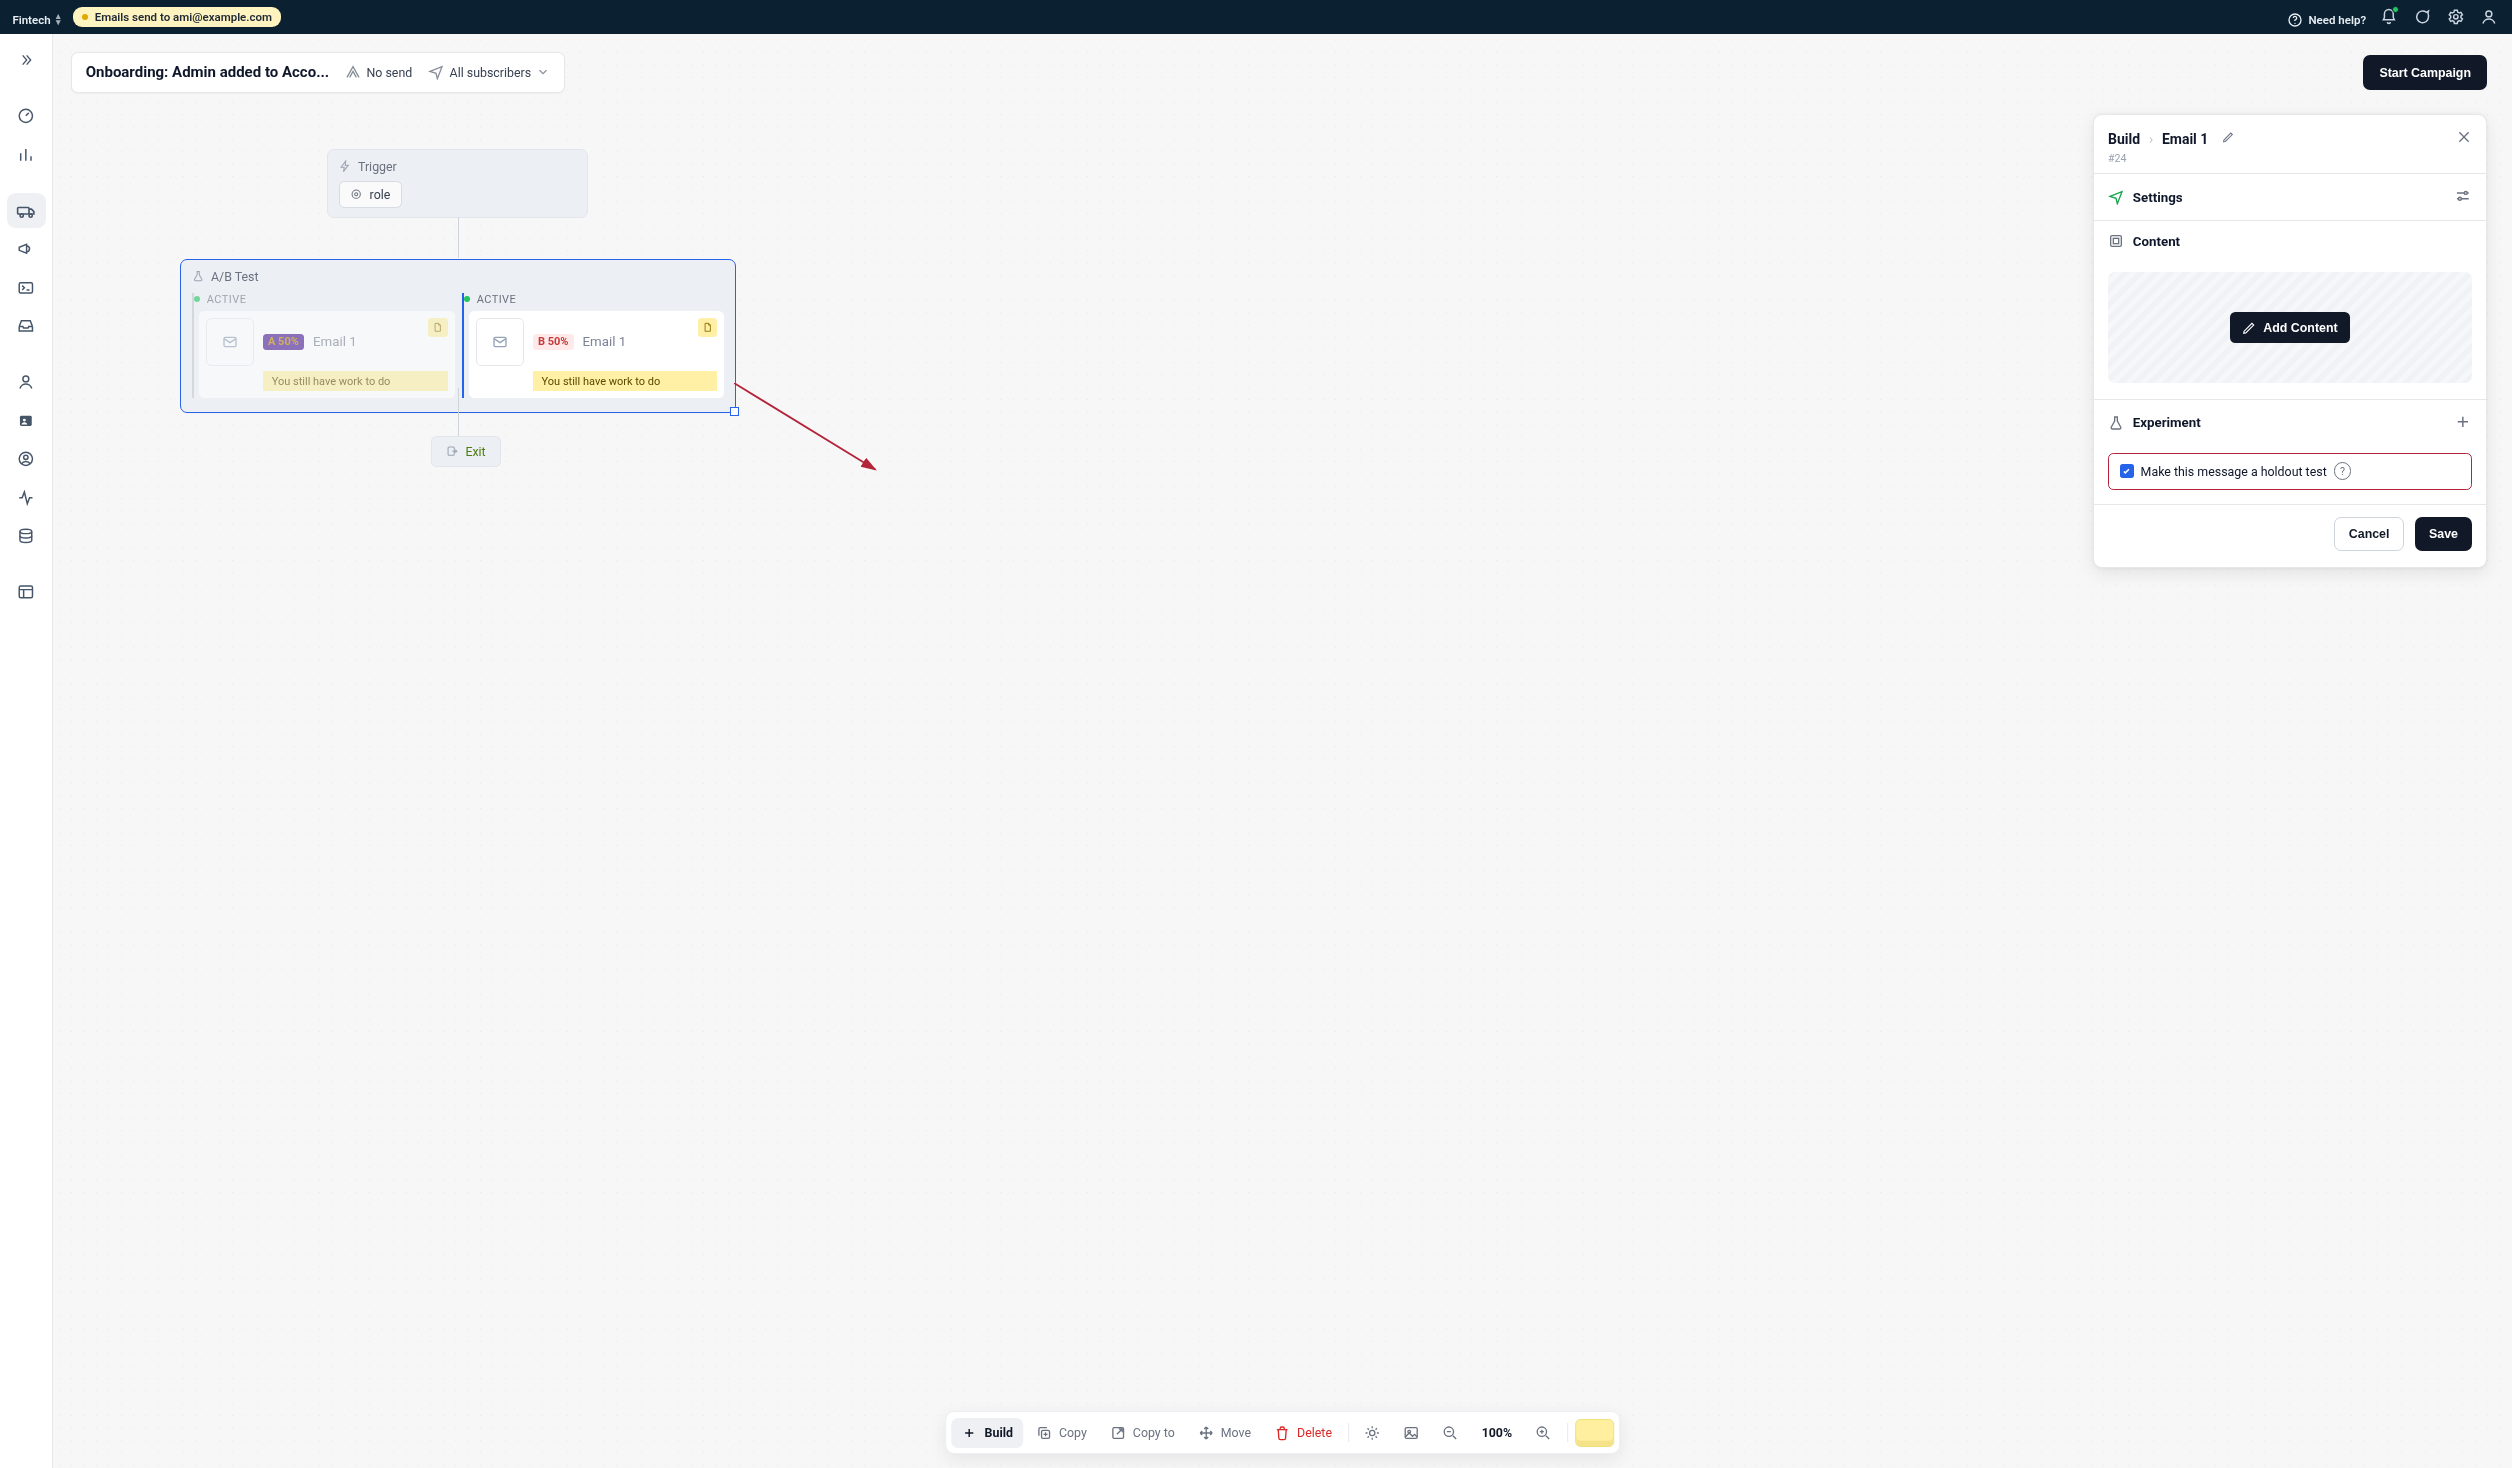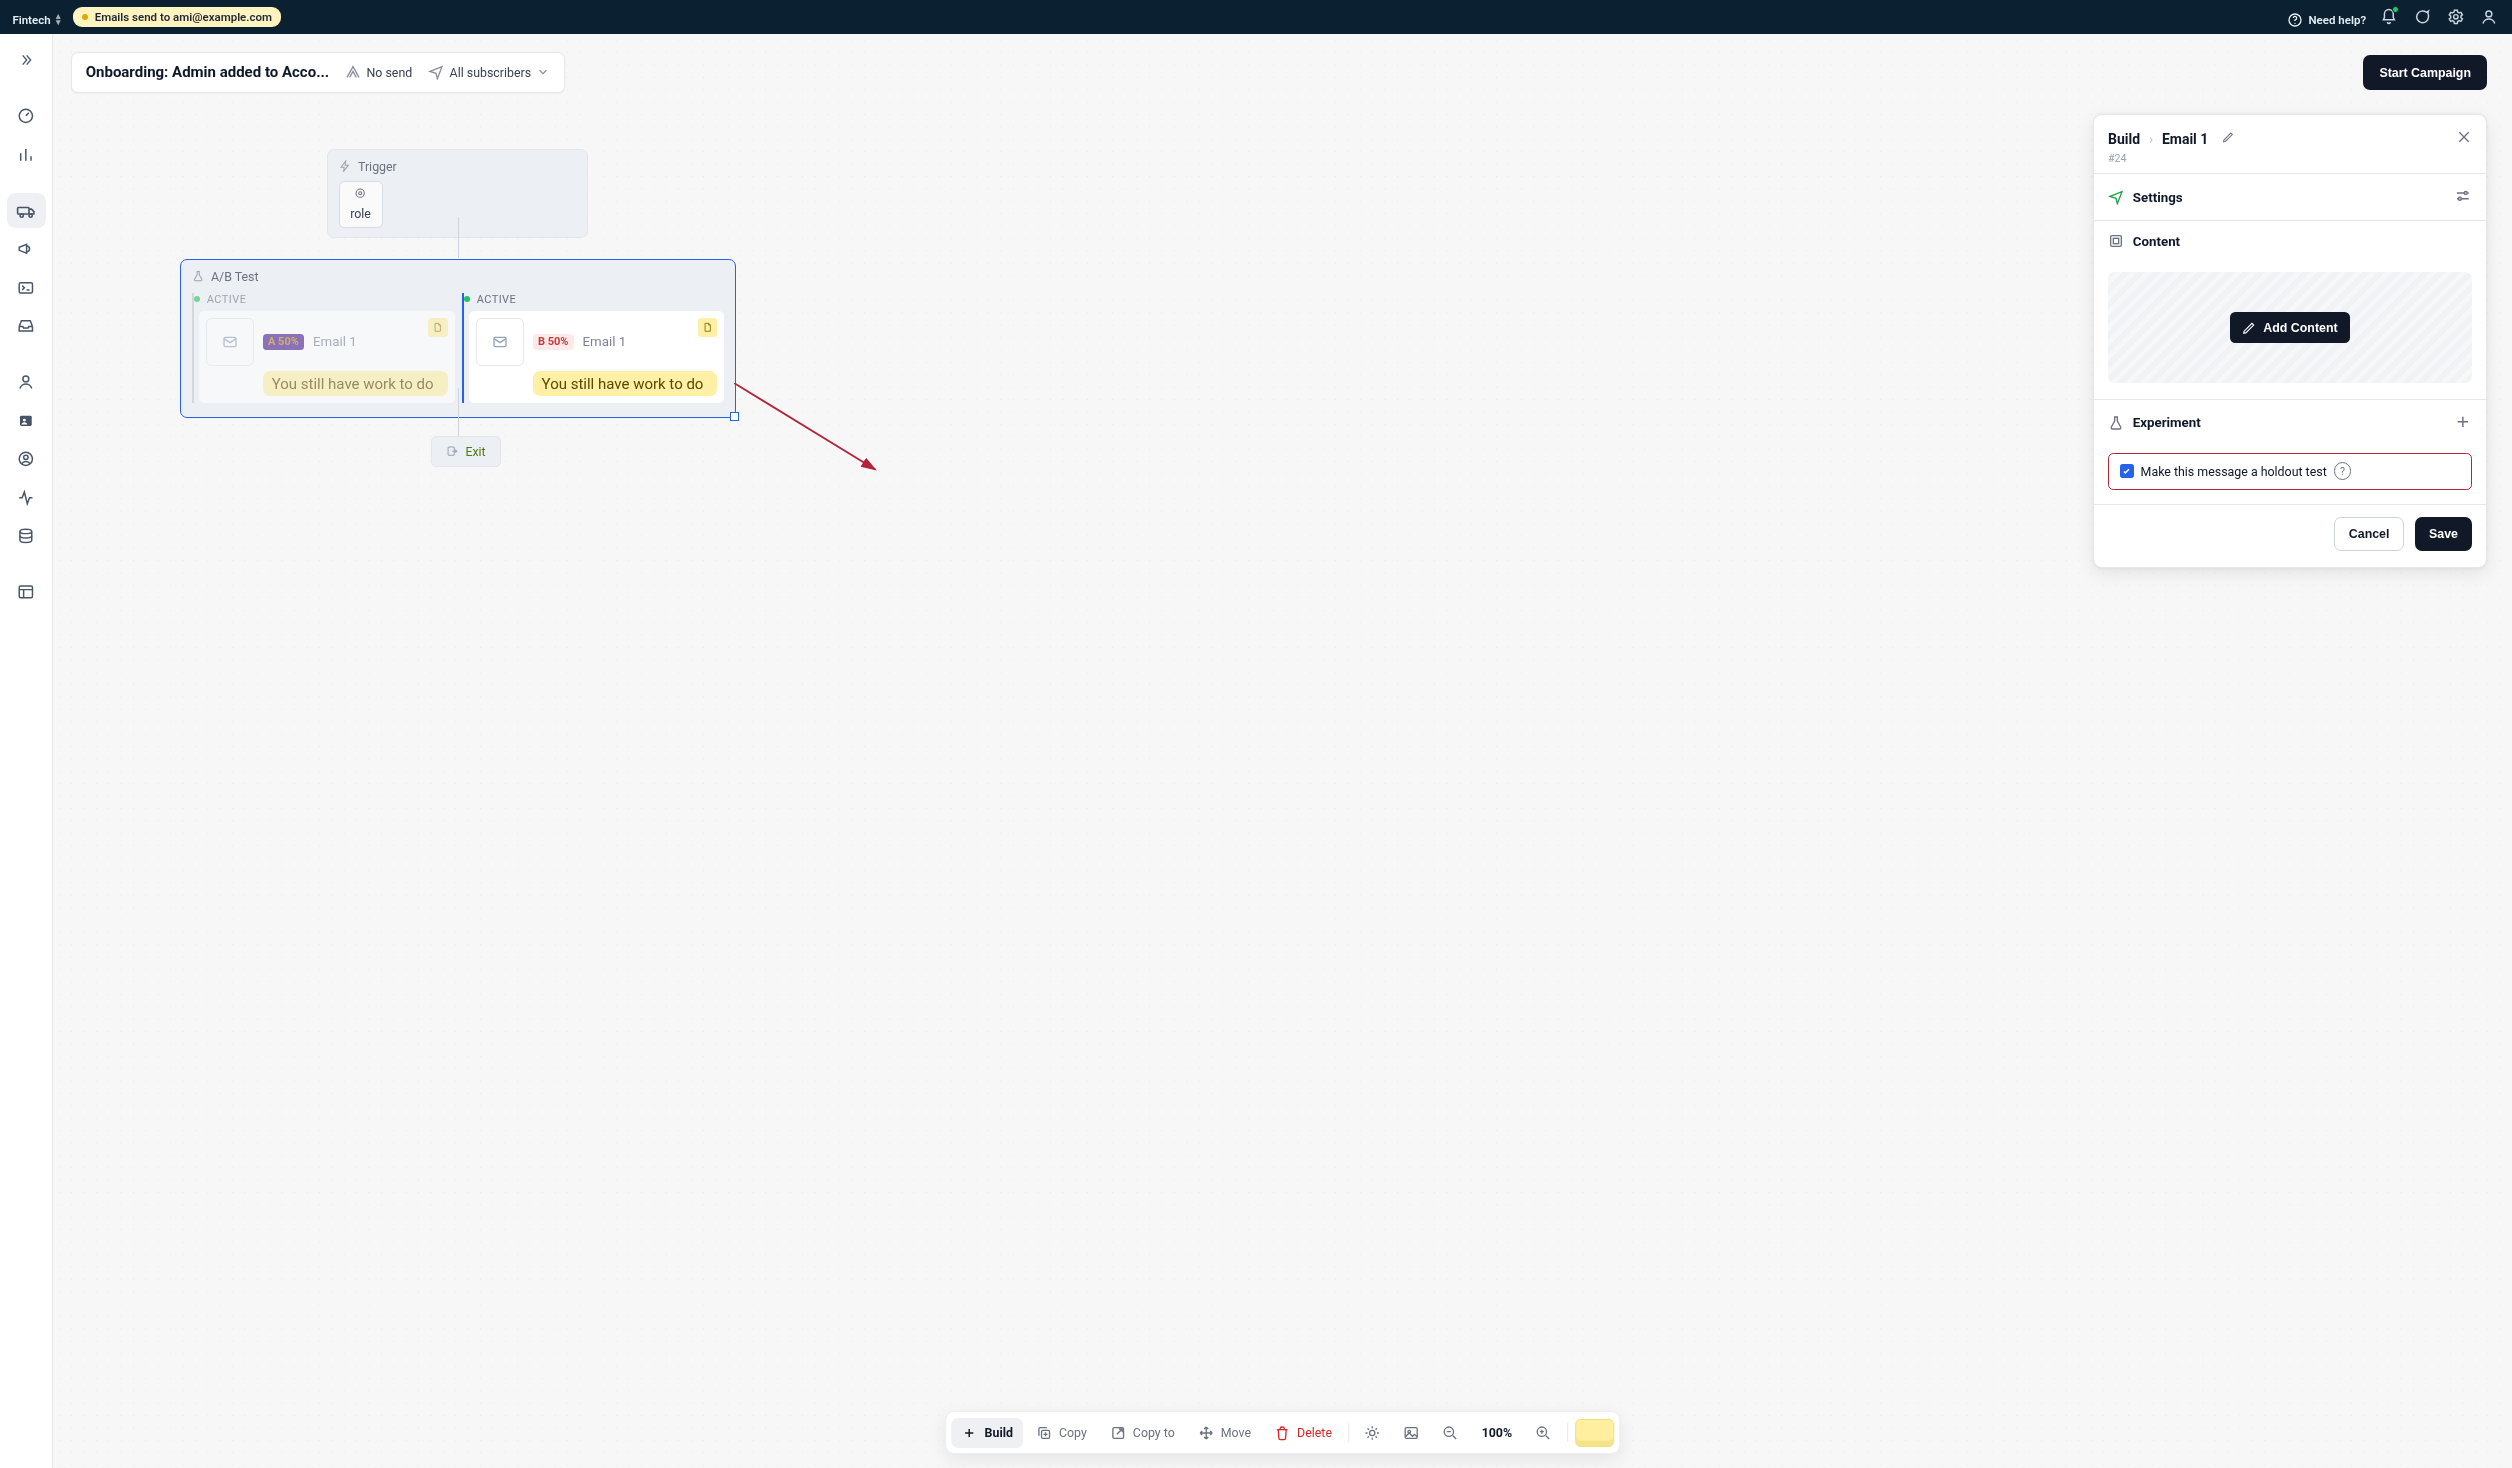--- a/index.html
+++ b/index.html
@@ -87,21 +87,21 @@
   
   .trigger-node{
     position:absolute;left:274px;top:115px;width:261px;
     background:#eceff3;border:0.9px solid #e2e6eb;border-radius:7px;
     padding:8.8px 10.6px;
   }
   .trigger-head{display:flex;align-items:center;gap:7px;color:#6b7280;font-size:12.4px;margin-bottom:7px;}
   .role-pill{
     display:inline-flex;align-items:center;gap:7px;
     background:#fafafa;border:0.9px solid #d7dbe2;border-radius:5.3px;
-    padding:5.3px 10.6px;color:#374151;font-size:12.4px;flex-direction:column;
+    padding:5.3px 10.6px;color:#374151;font-size:12.4px;
   }
 
   .connector-v{position:absolute;border-left:0.9px solid #cfd4dc;}
   .conn1{left:405px;top:183px;height:41px;}
   .conn2{left:405px;top:354px;height:49px;}
 
   .ab-wrap{
     position:absolute;left:127px;top:225px;width:556px;
     border:1.8px solid var(--blue);border-radius:7px;background:#eceff3;
     padding:8.8px 10.6px 14px 10.6px;
@@ -120,21 +120,21 @@
   .email-row{display:flex;align-items:center;gap:8.8px;}
   .thumb{
     width:48px;height:48px;background:#fff;border:0.9px solid #e5e7eb;border-radius:5.3px;
     display:flex;align-items:center;justify-content:center;color:#94a3b8;
   }
   .thumb svg{width:16px;height:16px}
   .variant-chip{font-size:11px;font-weight:700;border-radius:3.5px;padding:1.8px 5.3px;background:#4c1d95;color:#be8600;}
   .variant-chip.b{background:#ffe9e9;color:#c43a3a;}
   .email-title{color:#7c8596;font-size:13.3px;}
   .card-right-icon{position:absolute;right:7px;top:7px;width:19.5px;height:19.5px;border-radius:3.5px;background:#fff0a6;display:flex;align-items:center;justify-content:center;color:#8a6b00;}
-  .work-chip{display:inline-block;background:#fff0a6;color:#5a4a00;font-size:15px;border-radius:7px;padding:3.5px 8.8px;margin-left:57px;}
+  .work-chip{display:inline-block;background:#fff0a6;color:#5a4a00;font-size:11px;border-radius:0;padding:3.5px 8.8px;margin-left:57px;}
 
   .col.inactive .email-card,
   .col.inactive .active-row{opacity:.6}
   .col.inactive .email-card{box-shadow:none}
   .col.inactive{border-left:2.7px solid #d4d7de;padding-left:0}
   .col.activecol{border-left:2.7px solid var(--blue);}
   .col .email-card{margin-left:5.3px}
 
   .resize-handle{position:absolute;right:-3.5px;bottom:-3.5px;width:8.8px;height:8.8px;border:1.8px solid var(--blue);background:#fff;cursor:nwse-resize;}
 

